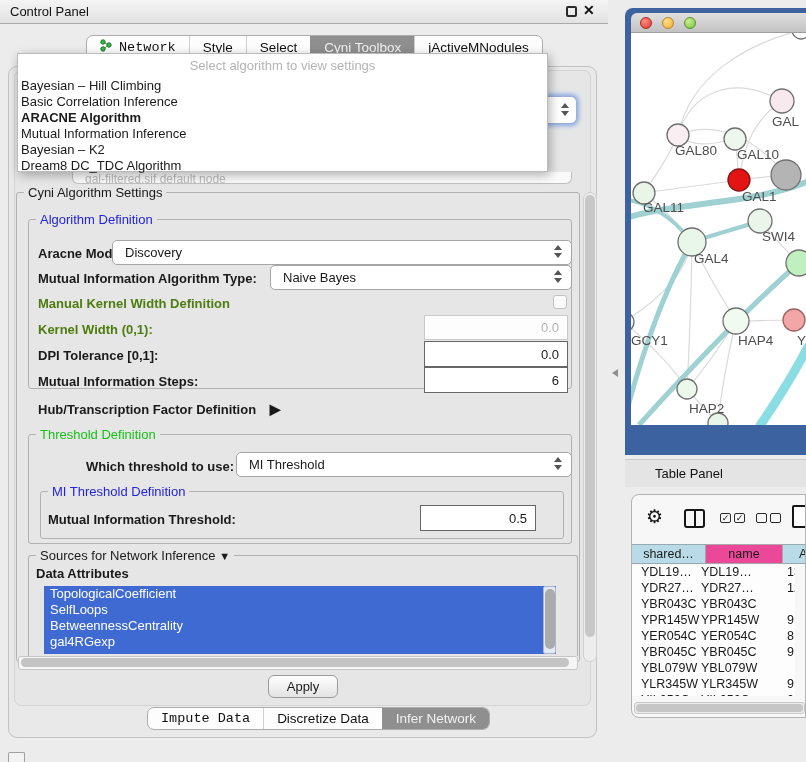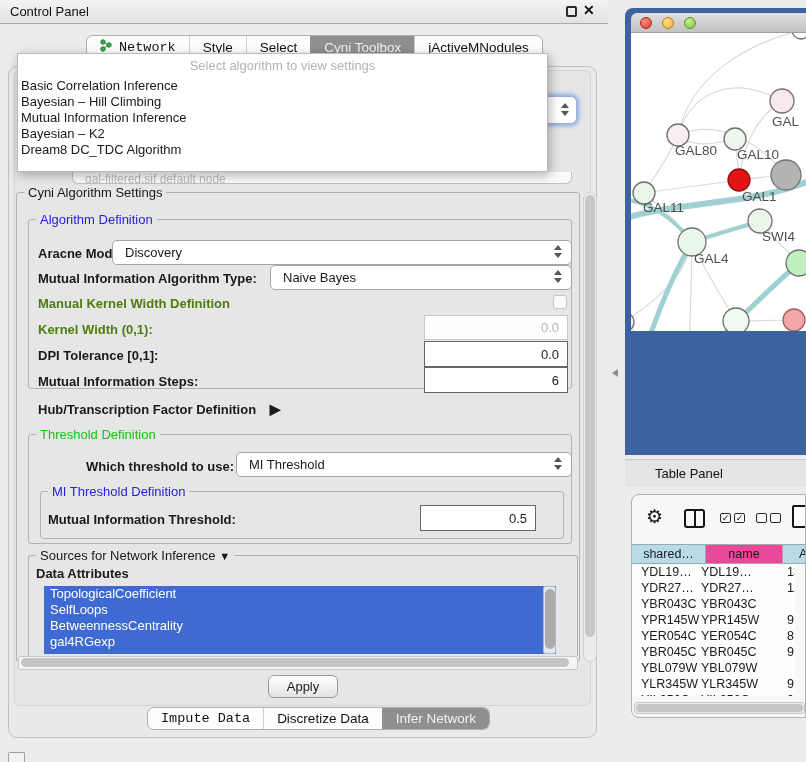--- a/index.html
+++ b/index.html
@@ -81,21 +81,21 @@
     border-radius:2px 2px 0 0; background:#f2f2f2; }
 
   
   .net-frame { left:625px; top:8px; width:181px; height:447px; background:#3c63a0; border-top-left-radius:8px; }
   .net-titlebar { left:631px; top:13px; width:175px; height:20px;
     background:linear-gradient(#e0e0e0,#c2c2c2); border-bottom:1px solid #9e9e9e; border-top-left-radius:6px; }
   .light { position:absolute; top:4px; width:12px; height:12px; border-radius:50%; }
   .l-red { left:9px; background:radial-gradient(circle at 35% 30%, #ff8d80, #dd3b31); border:1px solid #a8281f; }
   .l-yel { left:31px; background:radial-gradient(circle at 35% 30%, #ffe08a, #f0ad32); border:1px solid #ba8324; }
   .l-grn { left:53px; background:radial-gradient(circle at 35% 30%, #c7ef93, #7cc23c); border:1px solid #569426; }
-  .net-canvas { left:631px; top:33px; width:175px; height:298px; background:#fff; overflow:hidden; }
+  .net-canvas { left:631px; top:33px; width:175px; height:392px; background:#fff; overflow:hidden; }
 
   
   .tp-labelbar { left:625px; top:459px; width:181px; height:28px; background:#e4e4e4;
     border-top:1px solid #cacaca; display:flex; align-items:center; }
   .tp-label { margin-left:30px; font-size:13px; color:#111; }
   .tp-panel { left:631px; top:494px; width:175px; height:224px; background:#f7f7f7;
     border:1px solid #b2b2b2; border-radius:8px 0 0 8px; overflow:hidden; }
   .tp-gear { position:absolute; left:14px; top:12px; font-size:19px; color:#161616; line-height:1; }
   .tp-split { position:absolute; left:52px; top:14px; width:21px; height:19px; border:2px solid #161616; border-radius:3px; }
   .tp-split i { position:absolute; left:8px; top:0; width:2px; height:15px; background:#161616; }
@@ -160,22 +160,23 @@
         <i class="up"></i>
         <i class="dn"></i>
       </span>
   </div>
   <div class="abs ghost-under">
     <span>gal-filtered.sif default node</span>
   </div>
 
   <div class="abs overlay">
     <div class="ov-head">Select algorithm to view settings</div>
+    <div class="ov-item">Bayesian – Hill Climbing</div>
     <div class="ov-item">Basic Correlation Inference</div>
-    <div class="ov-item">Bayesian – Hill Climbing</div>
+    <div class="ov-item bold">ARACNE Algorithm</div>
     <div class="ov-item">Mutual Information Inference</div>
     <div class="ov-item">Bayesian – K2</div>
     <div class="ov-item">Dream8 DC_TDC Algorithm</div>
   </div>
 
   <div class="grp" style="left:16px; top:192px; width:564px; height:470px;"></div>
   <div class="grp-label" style="left:24px; top:185px;">Cyni Algorithm Settings</div>
 
   <div class="sbar-v" style="left:583px; top:192px; width:14px; height:470px;">
     <div class="thumb" style="height:442px;"></div>

